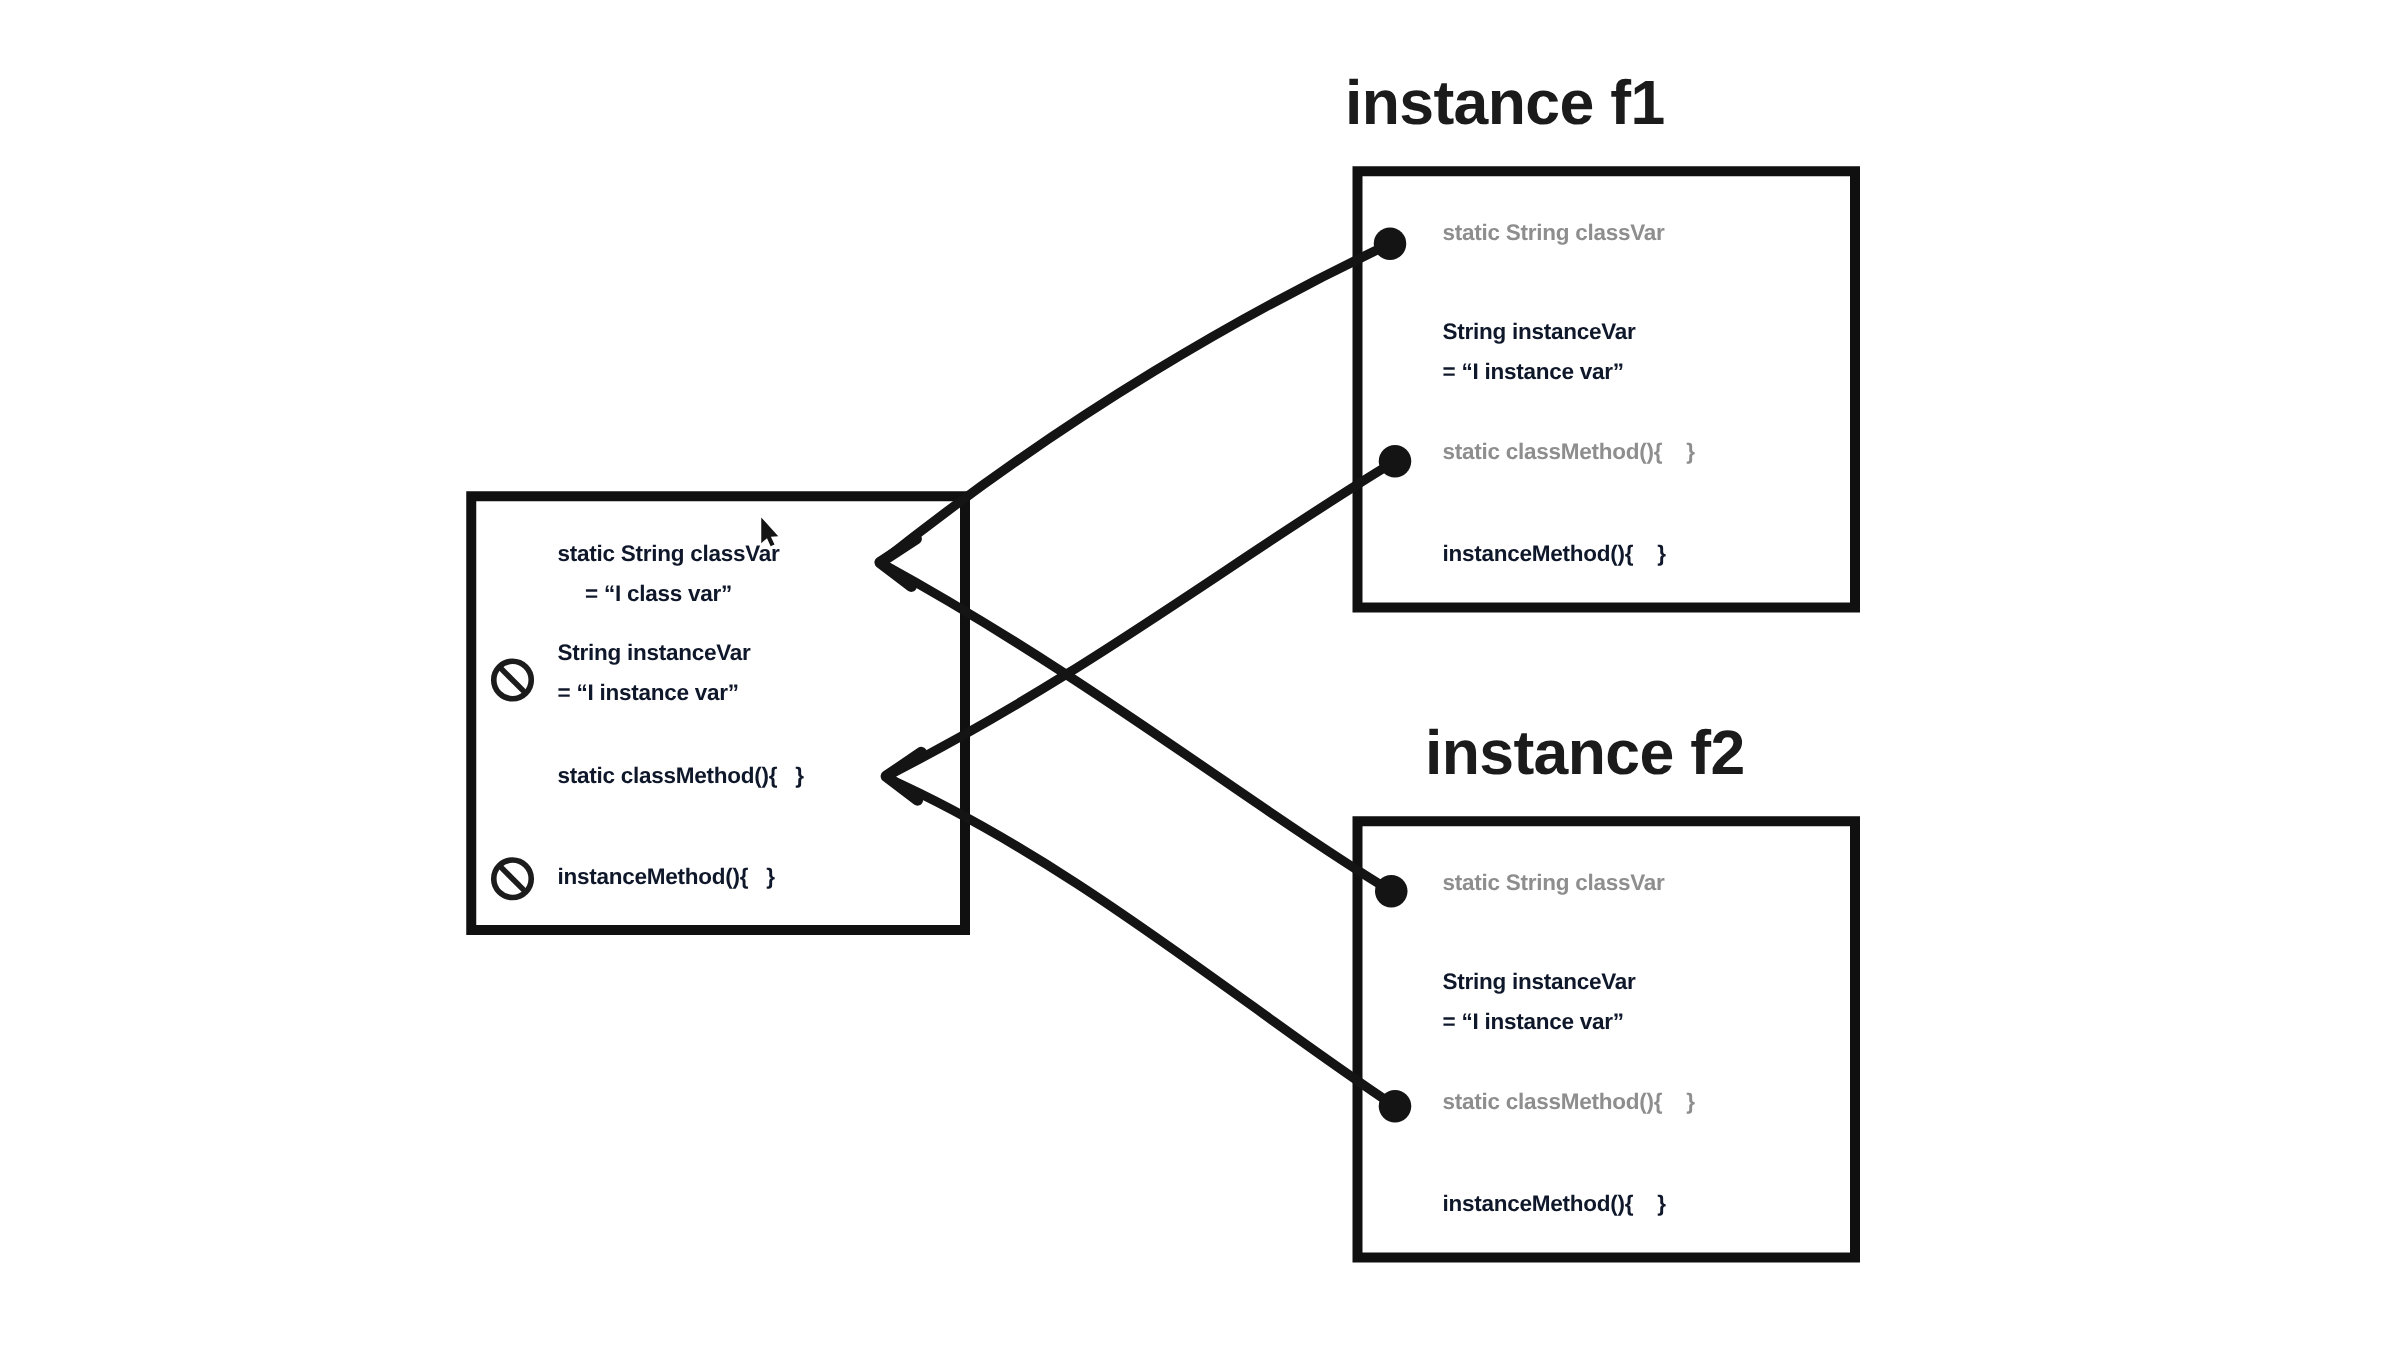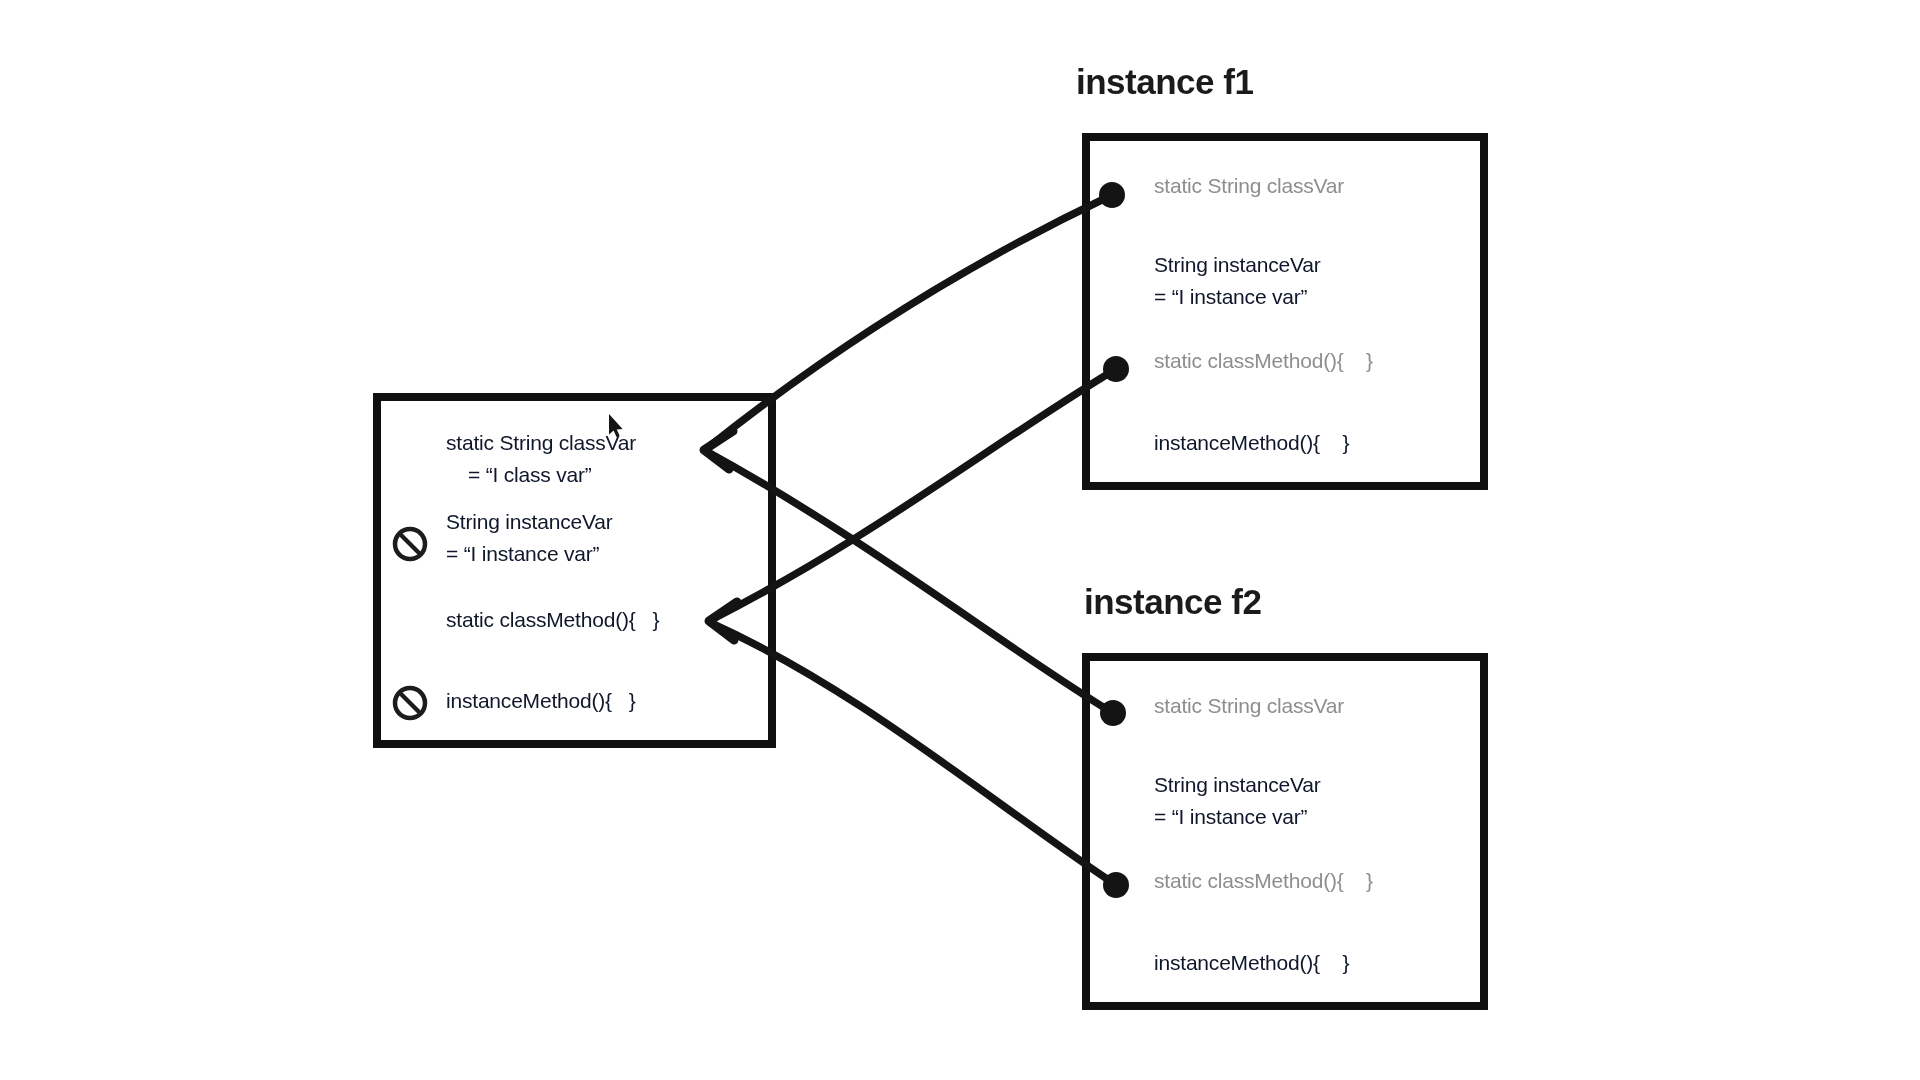--- a/index.html
+++ b/index.html
@@ -1,28 +1,28 @@
 <!DOCTYPE html>
 <html><head>
 <meta charset="utf-8">
 <style>
   html,body{margin:0;padding:0;background:#ffffff;}
   .stage{
     position:relative;width:1920px;height:1080px;background:#ffffff;overflow:hidden;
     font-family:"Liberation Sans","DejaVu Sans",sans-serif;
   }
   .dtitle{
-    position:absolute;font-size:35px;font-weight:700;color:#1b1b1b;
+    position:absolute;font-size:50px;font-weight:700;color:#1b1b1b;
     line-height:56px;letter-spacing:-0.5px;white-space:pre;
   }
   .dbox{
     position:absolute;border:8px solid #101010;background:#ffffff;box-sizing:border-box;
   }
   .dline{
-    position:absolute;font-size:21px;font-weight:400;line-height:32px;
+    position:absolute;font-size:18px;font-weight:700;line-height:32px;
     letter-spacing:-0.2px;white-space:pre;
   }
   .t-black{color:#0f172a;}
   .t-gray{color:#8e8e8e;}
   .overlay{position:absolute;left:0;top:0;width:1920px;height:1080px;}
 </style>
 </head>
 <body>
 
 <div class="stage">
@@ -36,21 +36,21 @@
   <div class="dline t-black" style="left:446px;top:685px">instanceMethod(){   }</div>
 
   <div class="dtitle" style="left:1076px;top:54px">instance f1</div>
   <div class="dbox" style="left:1082px;top:133px;width:406px;height:357px"></div>
   <div class="dline t-gray" style="left:1154px;top:170px">static String classVar</div>
   <div class="dline t-black" style="left:1154px;top:249px">String instanceVar</div>
   <div class="dline t-black" style="left:1154px;top:281px">= “I instance var”</div>
   <div class="dline t-gray" style="left:1154px;top:345px">static classMethod(){    }</div>
   <div class="dline t-black" style="left:1154px;top:427px">instanceMethod(){    }</div>
 
-  <div class="dtitle" style="left:1084px;top:574px">instance f2</div>
+  <div class="dtitle" style="left:1140px;top:574px">instance f2</div>
   <div class="dbox" style="left:1082px;top:653px;width:406px;height:357px"></div>
   <div class="dline t-gray" style="left:1154px;top:690px">static String classVar</div>
   <div class="dline t-black" style="left:1154px;top:769px">String instanceVar</div>
   <div class="dline t-black" style="left:1154px;top:801px">= “I instance var”</div>
   <div class="dline t-gray" style="left:1154px;top:865px">static classMethod(){    }</div>
   <div class="dline t-black" style="left:1154px;top:947px">instanceMethod(){    }</div>
 
   <svg class="overlay" viewBox="0 0 1920 1080">
     <g stroke="#141414" stroke-width="7.5" fill="none" stroke-linecap="round">
       <path d="M 1112 195 C 1000 248 855 330 706 449"></path>

